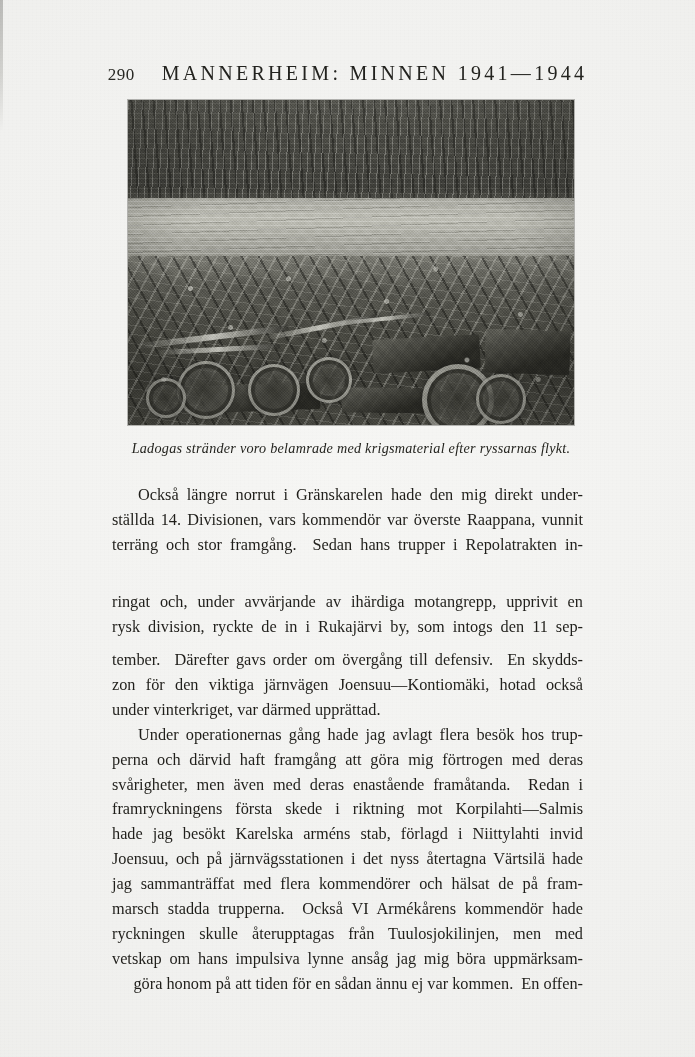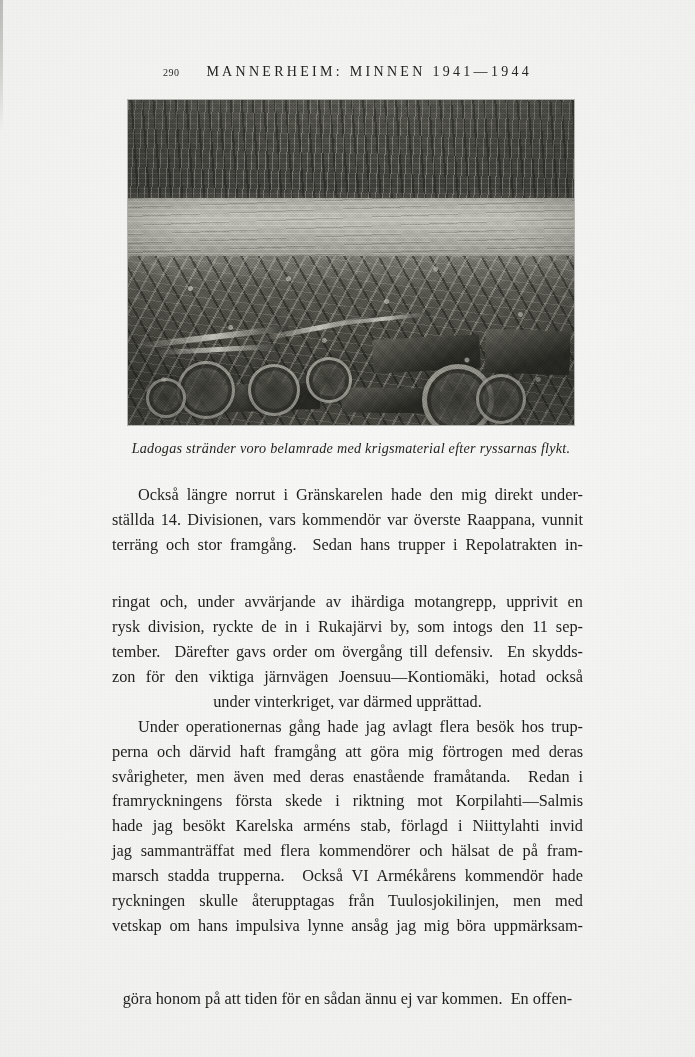--- a/index.html
+++ b/index.html
@@ -44,26 +44,26 @@
   
   .running-head {
     position: absolute;
     left: 0; right: 0;
     top: 62px;
     text-align: center;
     white-space: nowrap;
     color: #23231f;
   }
   .rh-folio {
-    font-size: 10px;
+    font-size: 17px;
     letter-spacing: .5px;
     color: #2a2a25;
   }
   .rh-title {
-    font-size: 14px;
+    font-size: 20px;
     letter-spacing: 3.3px;
     margin-left: 27px;
     color: #23231f;
   }
 
   
   .plate {
     position: absolute;
     left: 128px;
     top: 100px;
@@ -250,31 +250,32 @@
 
   <div class="caption">Ladogas stränder voro belamrade med krigsmaterial efter ryssarnas flykt.</div>
 
   <div class="body-text">
     <p class="para" style="text-indent: 0px;">
       <span class="ln" style="text-indent: 26px; text-align: justify; text-align-last: justify; white-space: pre-wrap;">Också längre norrut i Gränskarelen hade den mig direkt under-</span>
       <span class="ln" style="text-indent: 0px; text-align: justify; text-align-last: justify; white-space: pre-wrap;">ställda 14. Divisionen, vars kommendör var överste Raappana, vunnit</span>
       <span class="ln" style="text-indent: 0px; text-align: justify; text-align-last: justify; white-space: pre-wrap;">terräng och stor framgång.  Sedan hans trupper i Repolatrakten in-</span>
       <span class="ln" style="text-indent: 0px; text-align: justify; text-align-last: justify; white-space: pre-wrap; margin-top: 32px;">ringat och, under avvärjande av ihärdiga motangrepp, upprivit en</span>
       <span class="ln" style="text-indent: 0px; text-align: justify; text-align-last: justify; white-space: pre-wrap;">rysk division, ryckte de in i Rukajärvi by, som intogs den 11 sep-</span>
-      <span class="ln" style="text-indent: 0px; text-align: justify; text-align-last: justify; white-space: pre-wrap;">tember.  Därefter gavs order om övergång till defensiv.  En skydds-</span>
+      <span class="ln" style="text-indent: 0px; text-align: justify; text-align-last: justify; white-space: pre-wrap; margin-top: 8px;">tember.  Därefter gavs order om övergång till defensiv.  En skydds-</span>
       <span class="ln" style="text-indent: 0px; text-align: justify; text-align-last: justify; white-space: pre-wrap;">zon för den viktiga järnvägen Joensuu—Kontiomäki, hotad också</span>
-      <span class="ln" style="text-indent: 0px; text-align: center; white-space: pre-wrap;">under vinterkriget, var därmed upprättad.</span>
+      <span class="ln" style="text-indent: 0px; text-align: left; white-space: pre-wrap;">under vinterkriget, var därmed upprättad.</span>
     </p>
     <p class="para" style="text-indent: 0px;">
       <span class="ln" style="text-indent: 26px; text-align: justify; text-align-last: justify; white-space: pre-wrap;">Under operationernas gång hade jag avlagt flera besök hos trup-</span>
       <span class="ln" style="text-indent: 0px; text-align: justify; text-align-last: justify; white-space: pre-wrap;">perna och därvid haft framgång att göra mig förtrogen med deras</span>
       <span class="ln" style="text-indent: 0px; text-align: justify; text-align-last: justify; white-space: pre-wrap;">svårigheter, men även med deras enastående framåtanda.  Redan i</span>
       <span class="ln" style="text-indent: 0px; text-align: justify; text-align-last: justify; white-space: pre-wrap;">framryckningens första skede i riktning mot Korpilahti—Salmis</span>
       <span class="ln" style="text-indent: 0px; text-align: justify; text-align-last: justify; white-space: pre-wrap;">hade jag besökt Karelska arméns stab, förlagd i Niittylahti invid</span>
+      <span class="ln" style="text-indent: 0px; text-align: justify; text-align-last: justify; white-space: pre-wrap;">Joensuu, och på järnvägsstationen i det nyss återtagna Värtsilä hade</span>
       <span class="ln" style="text-indent: 0px; text-align: justify; text-align-last: justify; white-space: pre-wrap;">jag sammanträffat med flera kommendörer och hälsat de på fram-</span>
       <span class="ln" style="text-indent: 0px; text-align: justify; text-align-last: justify; white-space: pre-wrap;">marsch stadda trupperna.  Också VI Armékårens kommendör hade</span>
       <span class="ln" style="text-indent: 0px; text-align: justify; text-align-last: justify; white-space: pre-wrap;">ryckningen skulle återupptagas från Tuulosjokilinjen, men med</span>
       <span class="ln" style="text-indent: 0px; text-align: justify; text-align-last: justify; white-space: pre-wrap;">vetskap om hans impulsiva lynne ansåg jag mig böra uppmärksam-</span>
-      <span class="ln" style="text-indent: 0px; text-align: center; white-space: pre-wrap; margin-top: 48px;">göra honom på att tiden för en sådan ännu ej var kommen.  En offen-</span>
+      <span class="ln" style="text-indent: 0px; text-align: right; white-space: pre-wrap;">göra honom på att tiden för en sådan ännu ej var kommen.  En offen-</span>
     </p>
   </div>
 
 </div>
 
 </body></html>

